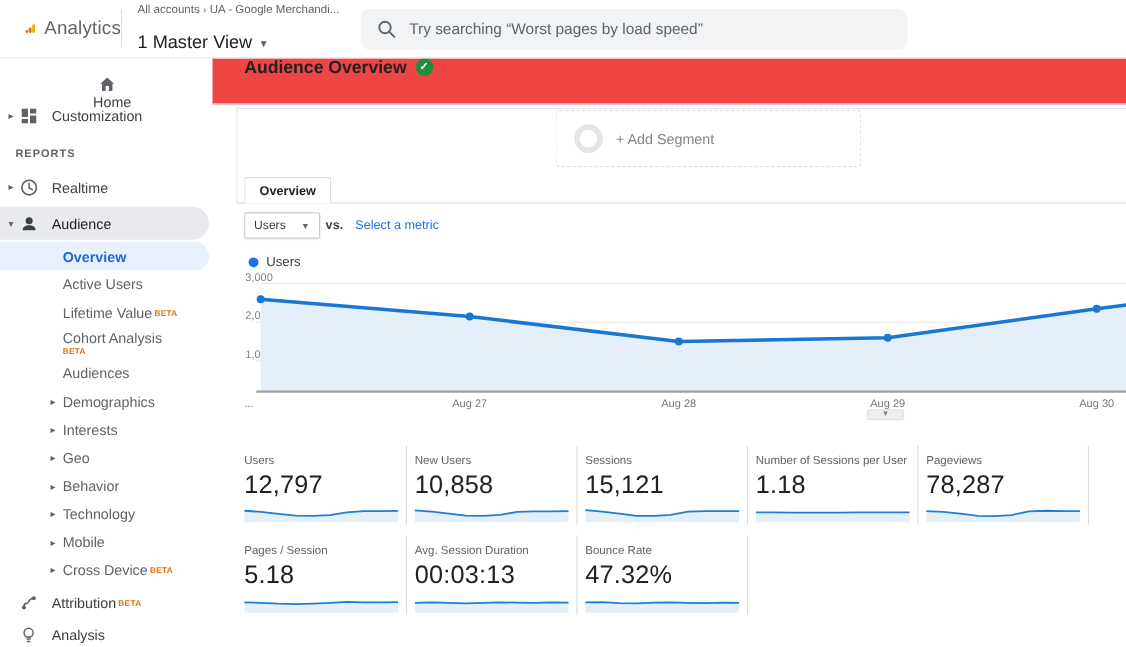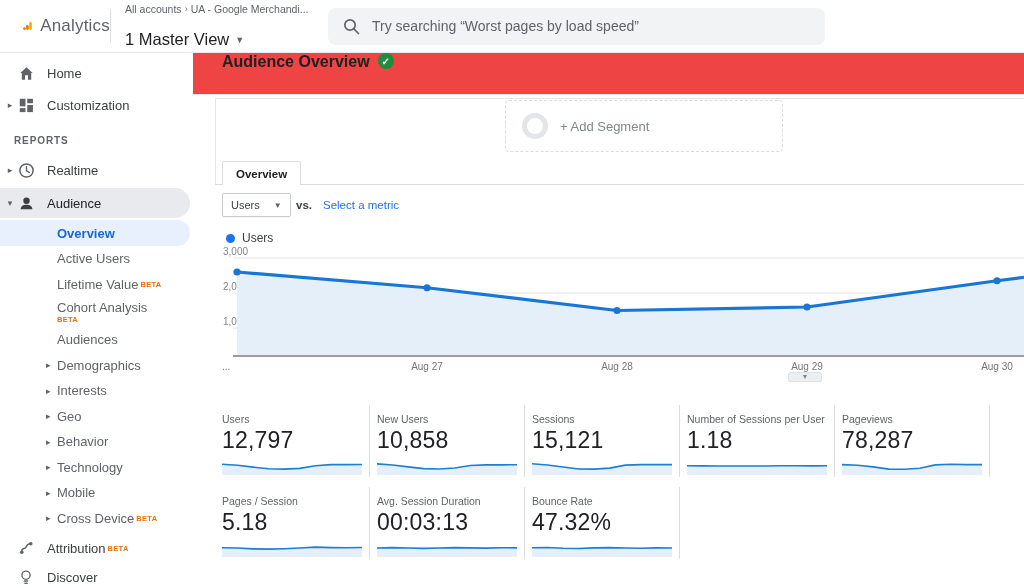--- a/index.html
+++ b/index.html
@@ -123,21 +123,21 @@
       <svg width="18" height="18" viewBox="0 0 18 18">
         <circle cx="8" cy="8" r="5.2" fill="none" stroke="#5f6368" stroke-width="1.7"></circle>
         <line x1="12" y1="12" x2="16.5" y2="16.5" stroke="#5f6368" stroke-width="1.7" stroke-linecap="round"></line>
       </svg>
       <input type="text" placeholder="Try searching “Worst pages by load speed”" style="">
     </div>
   </div>
 
   <div id="sidebar">
 
-    <div class="side-item" style="margin-top:4px;">
+    <div class="side-item" style="margin-top:4px;flex-direction:column;">
       <span class="arrow"></span>
       <span class="sicon">
         <svg width="17" height="17" viewBox="0 0 18 18">
             <path d="M9 2.5 L15.5 8.5 L14 8.5 L14 15.5 L10.6 15.5 L10.6 10.8 L7.4 10.8 L7.4 15.5 L4 15.5 L4 8.5 L2.5 8.5 Z" fill="#5f6368"></path>
           </svg>
       </span>
       <span class="slabel">Home</span>
     </div>
 
     <div class="side-item">
@@ -248,21 +248,21 @@
       </div>
       <div class="side-item" style="height:28px;">
         <span class="arrow"></span>
         <span class="sicon">
           <svg width="16" height="16" viewBox="0 0 18 18">
             <circle cx="9" cy="7" r="4.6" fill="none" stroke="#5f6368" stroke-width="1.5"></circle>
             <line x1="7.2" y1="13.5" x2="10.8" y2="13.5" stroke="#5f6368" stroke-width="1.5" stroke-linecap="round"></line>
             <line x1="7.8" y1="16" x2="10.2" y2="16" stroke="#5f6368" stroke-width="1.5" stroke-linecap="round"></line>
           </svg>
         </span>
-        <span class="slabel">Discover</span>
+        <span class="slabel">Analysis</span>
       </div>
     </div>
   </div>
 
   <div id="main">
 
     <div id="title-band">
       <span id="page-title">Audience Overview</span>
       <span class="check-badge">✓</span>
     </div>

